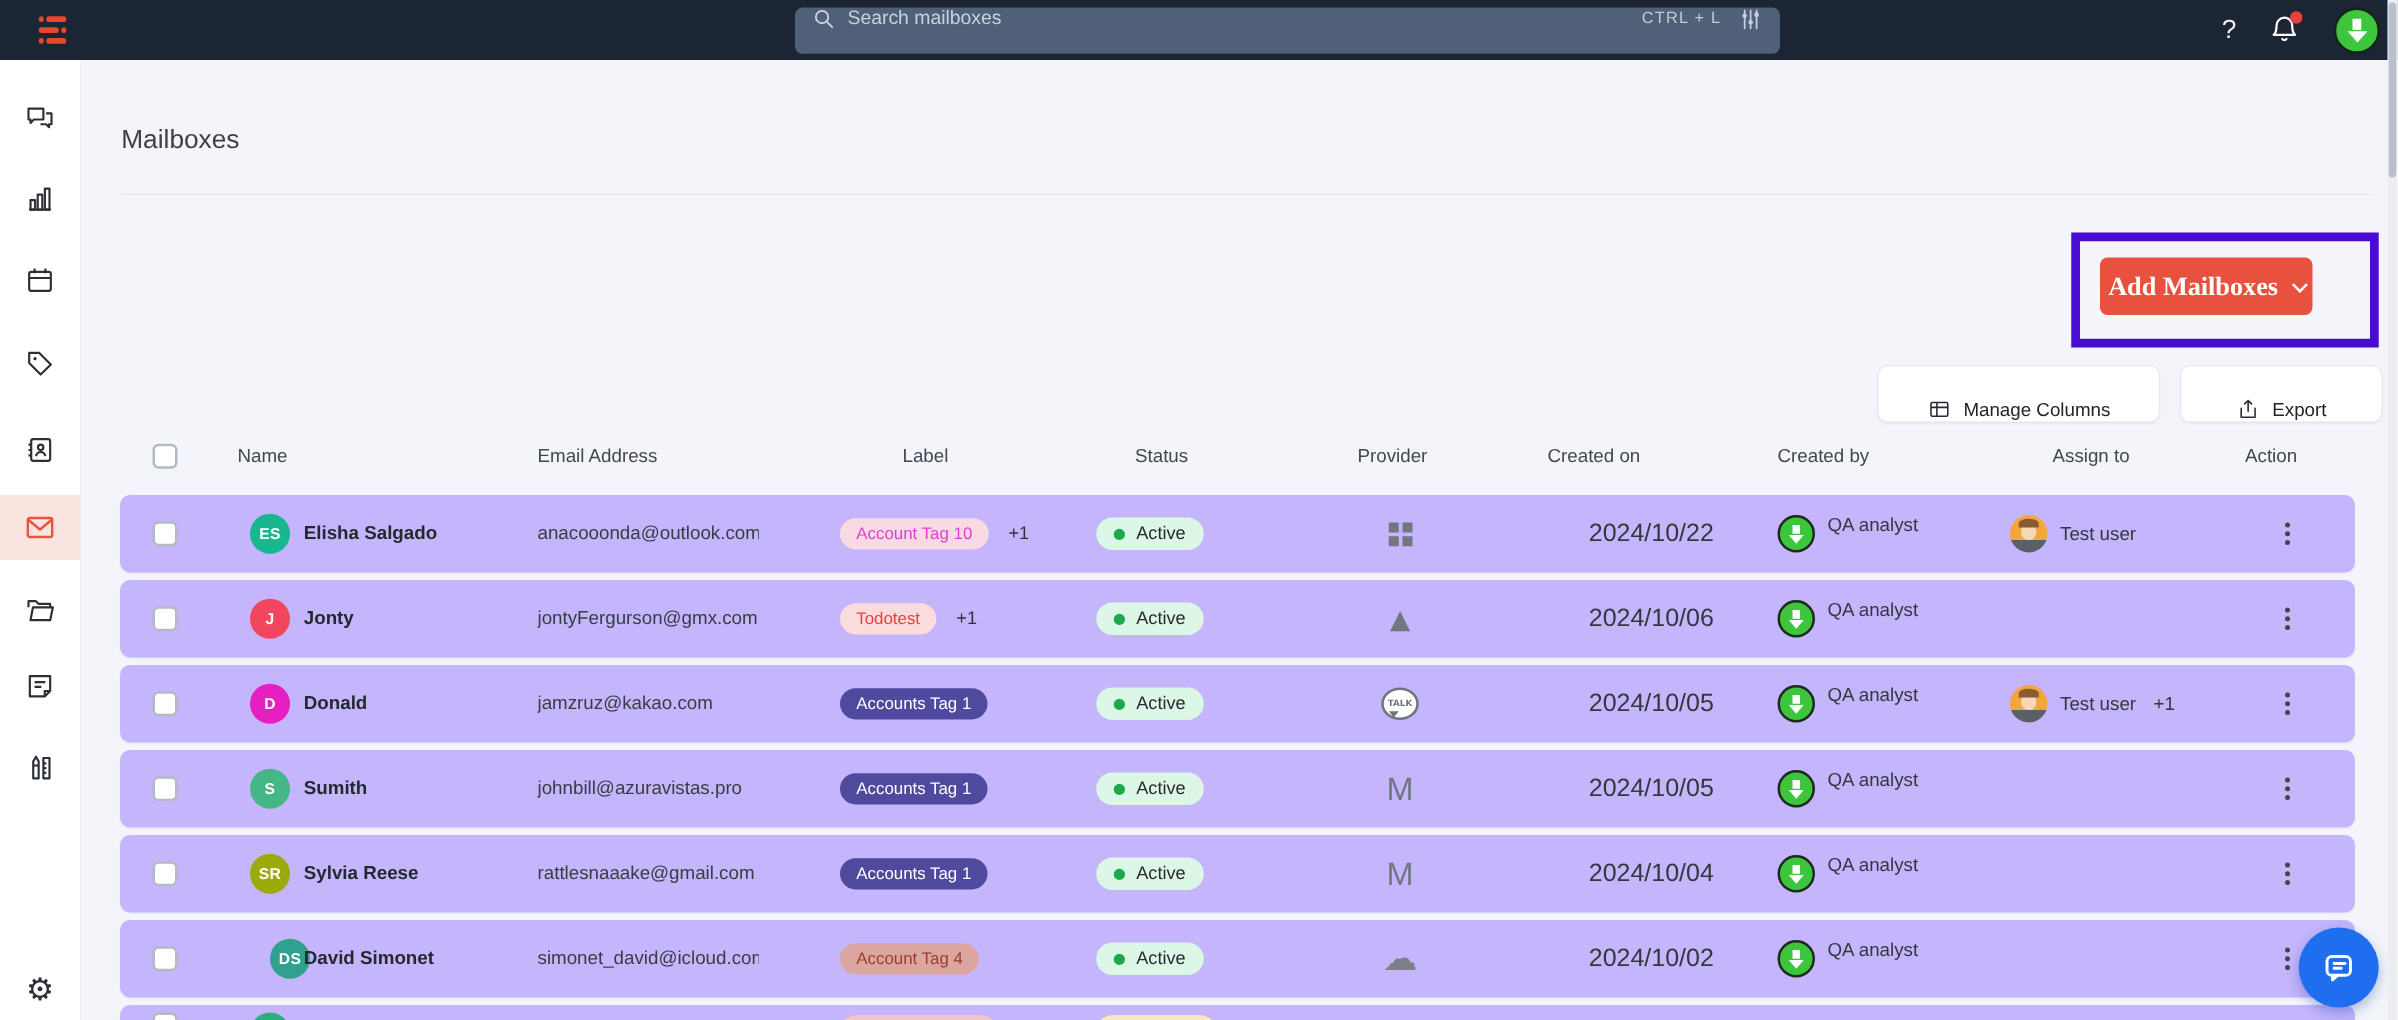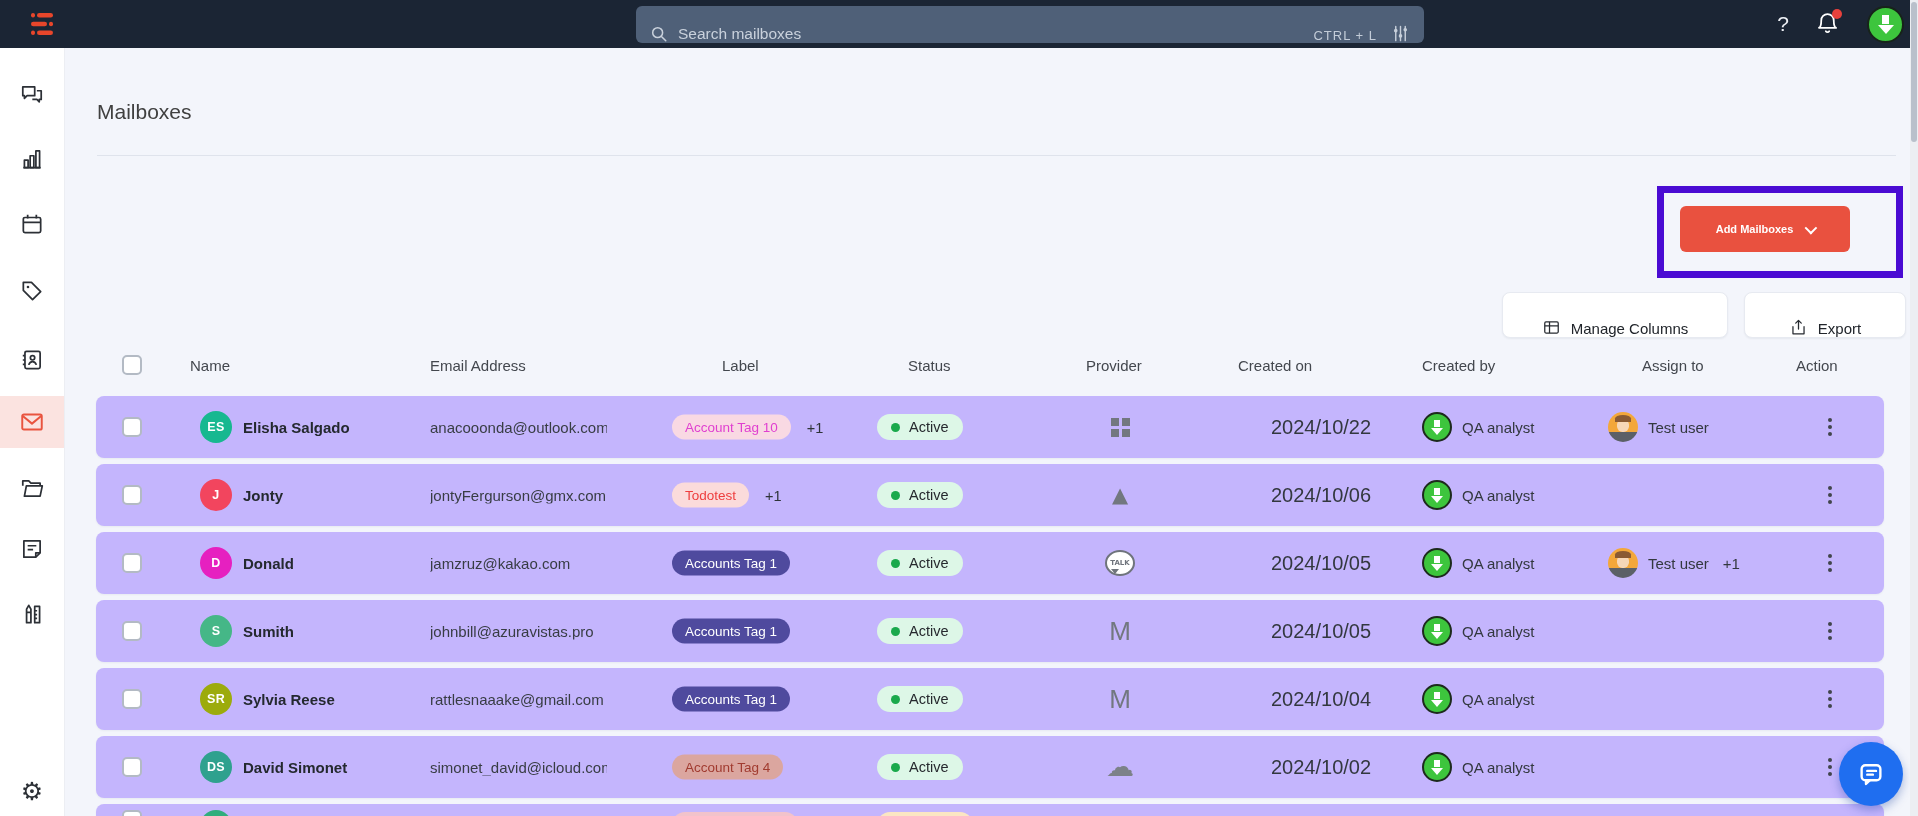--- a/index.html
+++ b/index.html
@@ -9,21 +9,21 @@
 
   
   .topbar { position:absolute; left:0; top:0; width:1918px; height:48px; background:#1b2534; z-index:40; display:block; }
   .logo { position:absolute; left:28px; top:9px; width:30px; height:30px; }
   .ws { position:absolute; left:112px; top:0; height:48px; display:flex; align-items:center; gap:12px; }
   .ws-avatar { width:31px; height:31px; border-radius:50%; background:#f0ccd3; position:relative; overflow:hidden; }
   .ws-avatar::before { content:""; position:absolute; left:5px; bottom:4px; width:9px; height:11px; background:#3a4652; border-radius:1px; }
   .ws-avatar::after { content:""; position:absolute; left:13px; bottom:4px; width:10px; height:8px; background:#5a8fd8; border-radius:1px; box-shadow:6px -8px 0 -2px #4a5866; }
   .ws-name { color:#fff; font-size:16.5px; font-weight:700; letter-spacing:.2px; }
   .chev { width:12px; height:12px; border-right:2px solid #dfe4ea; border-bottom:2px solid #dfe4ea; transform:rotate(45deg) translateY(-3px); }
-  .searchbar { position:absolute; left:636px; top:6px; width:788px; height:37px; background:#4f6078; border-radius:6px; display:flex; align-items:flex-end; padding:0 14px; gap:10px; }
+  .searchbar { position:absolute; left:636px; top:6px; width:788px; height:37px; background:#4f6078; border-radius:6px; display:flex; align-items:flex-start; padding:0 14px; gap:10px; }
   .searchbar input { flex:1; background:transparent; border:none; outline:none; color:#e3e8ef; font-size:15.5px; font-family:"Liberation Sans",sans-serif; }
   .searchbar input::placeholder { color:#c9d1dc; }
   .shortcut { color:#c3ccd8; font-size:13px; letter-spacing:1px; margin-right:4px; white-space:nowrap; }
   .tb-right { position:absolute; right:10px; top:0; height:48px; display:flex; align-items:center; gap:26px; }
   .help-ic { color:#edf0f5; font-size:21px; font-weight:500; cursor:pointer; }
   .help-ic::before { content:"?"; }
   .bell-wrap { position:relative; width:26px; height:26px; }
   .bell-dot { position:absolute; right:-1px; top:-2px; width:10px; height:10px; border-radius:50%; background:#e8413c; }
   .user-av { width:37px; height:37px; border-radius:50%; background:#3dc53d; border:2px solid #17231a; display:grid; place-items:center; margin-right:4px; cursor:pointer; }
   .arrow-down { display:grid; place-items:center; }
@@ -36,21 +36,21 @@
   .si { position:absolute; left:18px; width:28px; height:28px; display:flex; align-items:center; justify-content:center; cursor:pointer; }
   .gear-glyph { font-family:"DejaVu Sans",sans-serif; font-size:25px; color:#2c3036; line-height:1; }
   .gear-glyph::before { content:"\2699"; }
 
   
   .main { position:absolute; left:64px; top:48px; width:1854px; height:768px; overflow:hidden; }
   .page-title { position:absolute; left:33px; top:52px; font-size:21px; font-weight:500; color:#404040;text-align:right; }
   .divider { position:absolute; left:33px; top:107px; width:1799px; height:1px; background:#dfe3ec; }
 
   .annotation-box { position:absolute; left:1593px; top:138px; width:246px; height:92px; border:7px solid #4a0bd3; z-index:10; }
-  .add-btn { position:absolute; left:1616px; top:158px; width:170px; height:46px; border:none; border-radius:6px; background:#e9513f; color:#fff; font-size:11px; font-weight:700; font-family:Liberation Sans, sans-serif; display:flex; align-items:center; justify-content:center; gap:12px; cursor:pointer; z-index:11; }
+  .add-btn { position:absolute; left:1616px; top:158px; width:170px; height:46px; border:none; border-radius:6px; background:#e9513f; color:#fff; font-size:21px; font-weight:700; font-family:Liberation Serif, serif; display:flex; align-items:center; justify-content:center; gap:12px; cursor:pointer; z-index:11; }
   .add-btn .chev { border-color:#fff; width:9px; height:9px; transform:rotate(45deg) translateY(-2px); }
   .sec-btn { position:absolute; top:244px; height:46px; background:#fff; border:1px solid #e7eaf1; border-radius:8px; box-shadow:0 1px 2px rgba(20,30,50,.06); display:flex; align-items:flex-end; justify-content:center; gap:10px; font-size:15px; color:#21252b; font-family:"Liberation Sans",sans-serif; cursor:pointer; }
   .manage-btn { left:1438px; width:226px; }
   .export-btn { left:1680px; width:162px; }
 
   
   .table-area { position:absolute; left:32px; top:300px; width:1788px; }
   .thead { position:relative; height:34px; }
   .thead .col { position:absolute; top:50%; transform:translateY(-50%); font-size:15px; color:#43474e; white-space:nowrap; }
   .checkbox { width:20px; height:20px; border:2px solid #b3bac4; border-radius:5px; background:#fff; cursor:pointer; }
@@ -73,21 +73,21 @@
                linear-gradient(#72777f,#72777f) 11px 0/8px 8px no-repeat,
                linear-gradient(#72777f,#72777f) 0 11px/8px 8px no-repeat,
                linear-gradient(#72777f,#72777f) 11px 11px/8px 8px no-repeat; }
   .icon-gmx::before { content:"\25B2"; font-family:"DejaVu Sans",sans-serif; font-size:21px; color:#72777f; line-height:1; }
   .icon-gmail::before { content:"M"; font-family:"Liberation Sans",sans-serif; font-weight:500; font-size:26px; color:#72777f; line-height:1; }
   .icon-icloud::before { content:"\2601"; font-family:"DejaVu Sans",sans-serif; font-size:28px; color:#7c8188; line-height:1; }
   .icon-kakao { position:relative; }
   .icon-kakao::before { content:"TALK"; font-family:"DejaVu Sans",sans-serif; font-weight:bold; font-size:7px; color:#6f747c; border:2px solid #6f747c; border-radius:50%; width:26px; height:22px; display:flex; align-items:center; justify-content:center; background:#fff; }
   .icon-kakao::after { content:""; position:absolute; bottom:3px; left:9px; border:4px solid transparent; border-top:5px solid #6f747c; }
   .date { left:1131px; font-size:20px; color:#33383f; white-space:nowrap;margin-left:44px; }
-  .creator { left:1326px; display:flex; align-items:center; gap:10px; font-size:15px; color:#33383f; white-space:nowrap; }
+  .creator { left:1326px; display:flex; align-items:flex-start; gap:10px; font-size:15px; color:#33383f; white-space:nowrap; }
   .creator-av { width:30px; height:30px; border-radius:50%; background:#3dc53d; border:2px solid #1d2a1d; display:grid; place-items:center; flex:none; }
   .creator-av .arrow-down::before { width:6px; height:7px; transform:translateY(-4px); }
   .creator-av .arrow-down::after { border-width:6px; border-top-width:7px; transform:translateY(4px); }
   .assign { left:1512px; display:flex; align-items:center; gap:10px; font-size:15px; color:#33383f; white-space:nowrap; }
   .assign-av { width:30px; height:30px; border-radius:50%; flex:none; position:relative; overflow:hidden; background:linear-gradient(180deg,#f3a73a 0 66%,#5b6067 66%); }
   .assign-av::before { content:""; position:absolute; top:7px; left:9px; width:12px; height:13px; background:#f6d7b8; border-radius:45%; }
   .assign-av::after { content:""; position:absolute; top:3px; left:7px; width:16px; height:7px; background:#8a5a33; border-radius:50% 50% 0 0; }
   .assign-plus { margin-left:4px; }
   .kebab { position:absolute; left:1720px; top:17px; width:28px; height:28px; background:none; border:none; display:grid; place-items:center; cursor:pointer; }
   .kebab::before { content:""; width:4px; height:4px; border-radius:50%; background:#41454c; box-shadow:0 -7px 0 #41454c, 0 7px 0 #41454c; }
@@ -380,21 +380,21 @@
       <span class="creator-av">
                 <span class="arrow-down"></span>
               </span>
       <span>QA analyst</span>
     </span>
 
     <button class="kebab"></button>
   </div>
           <div class="row">
     <span class="checkbox"></span>
-    <span class="cell avatar" style="background: rgb(47, 161, 142);">DS</span>
+    <span class="cell avatar" style="background: rgb(47, 161, 142); margin-left: 16px;">DS</span>
     <span class="cell name">David Simonet</span>
     <span class="cell email">simonet_david@icloud.com</span>
     <span class="cell labelcell">
       <span class="pill" style="background: rgb(219, 166, 159); color: rgb(161, 59, 48);">Account Tag 4</span>
       <span class="label-plus"></span>
     </span>
     <span class="cell statuscell" style="background: rgb(221, 247, 231);">
       <span class="status-dot" style="background: rgb(26, 169, 76);"></span>
       <span>Active</span>
     </span>

